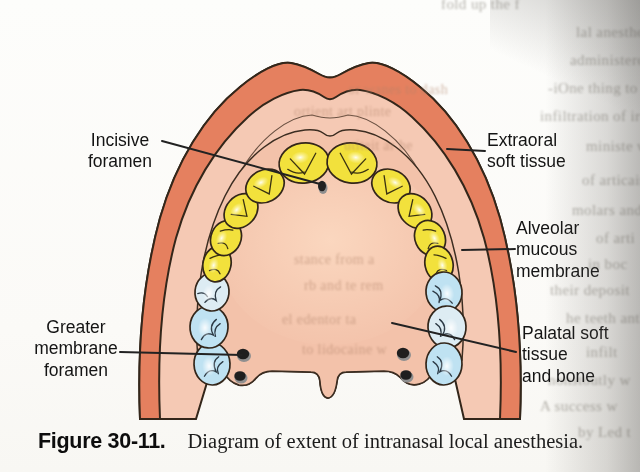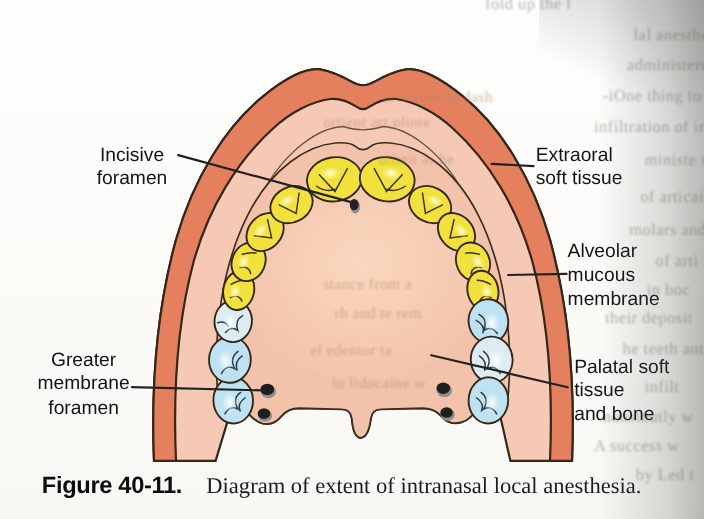--- a/index.html
+++ b/index.html
@@ -263,19 +263,19 @@
 mucous
 membrane</div>
   <div class="lbl" style="left:522px;top:323px;">Palatal soft
 tissue
 and bone</div>
   <div class="lbl center" style="left:24px;top:317px;width:104px;">Greater
 membrane
 foramen</div>
 
   <div id="caption">
-    <span class="fig">Figure 40-11.</span>
+    <span class="fig">Figure 30-11.</span>
     <span class="txt">Diagram of extent of intranasal local anesthesia.</span>
   </div>
 
   <div class="shade-right"></div>
   <div class="shade-corner"></div>
 </div>
 
 </body></html>

